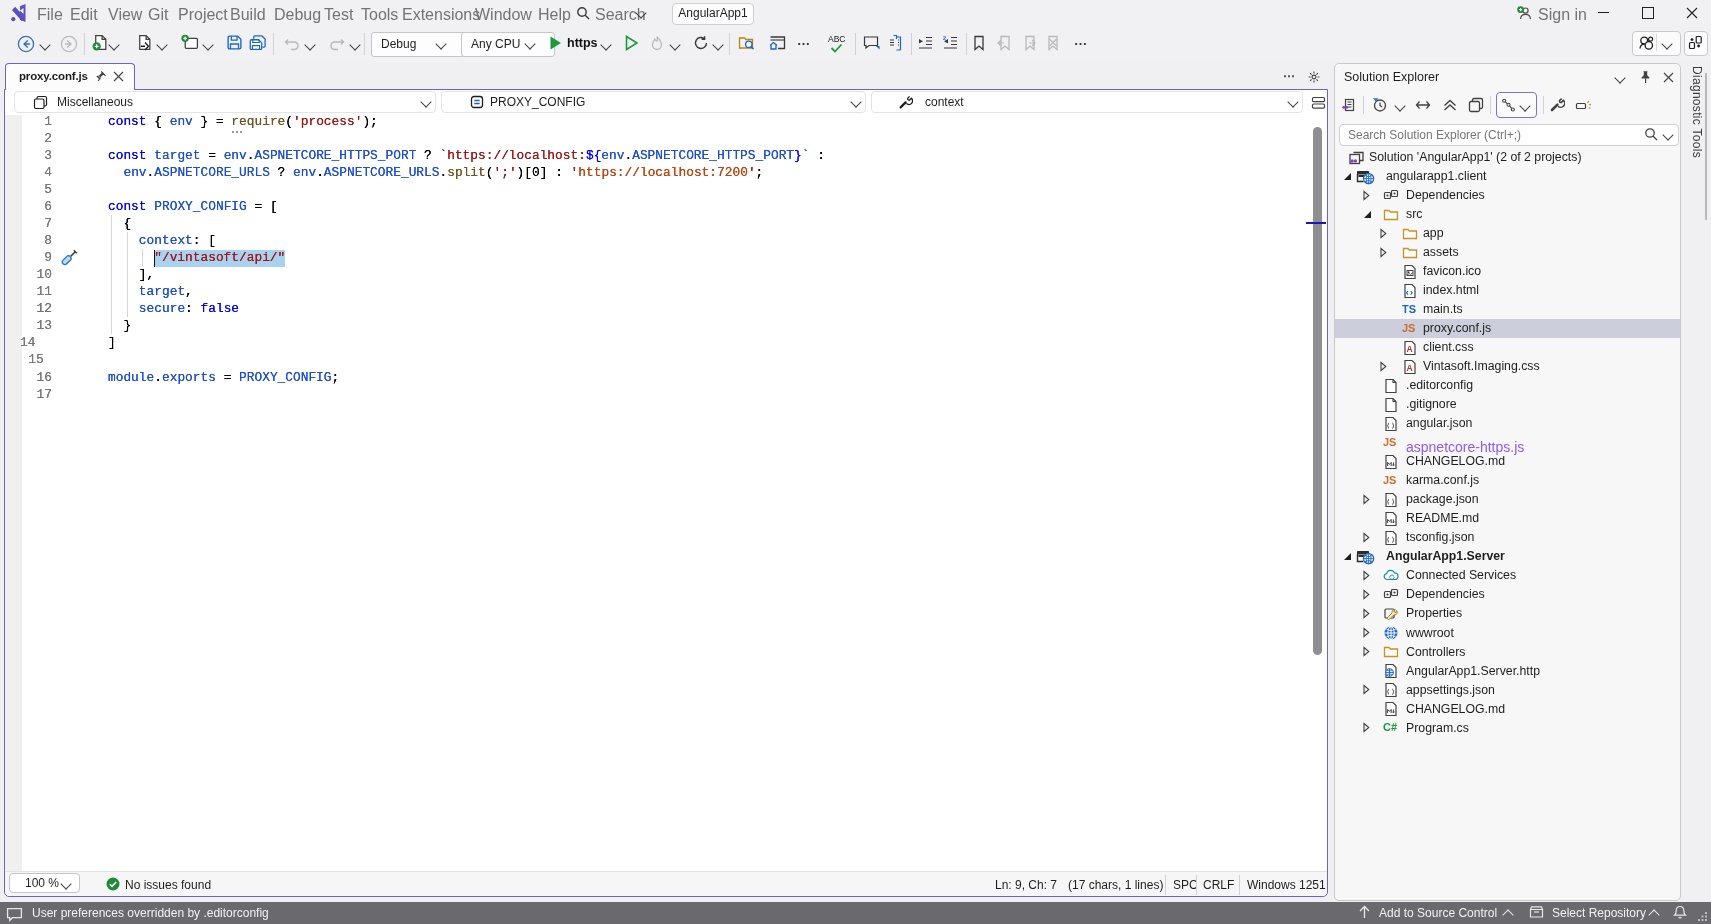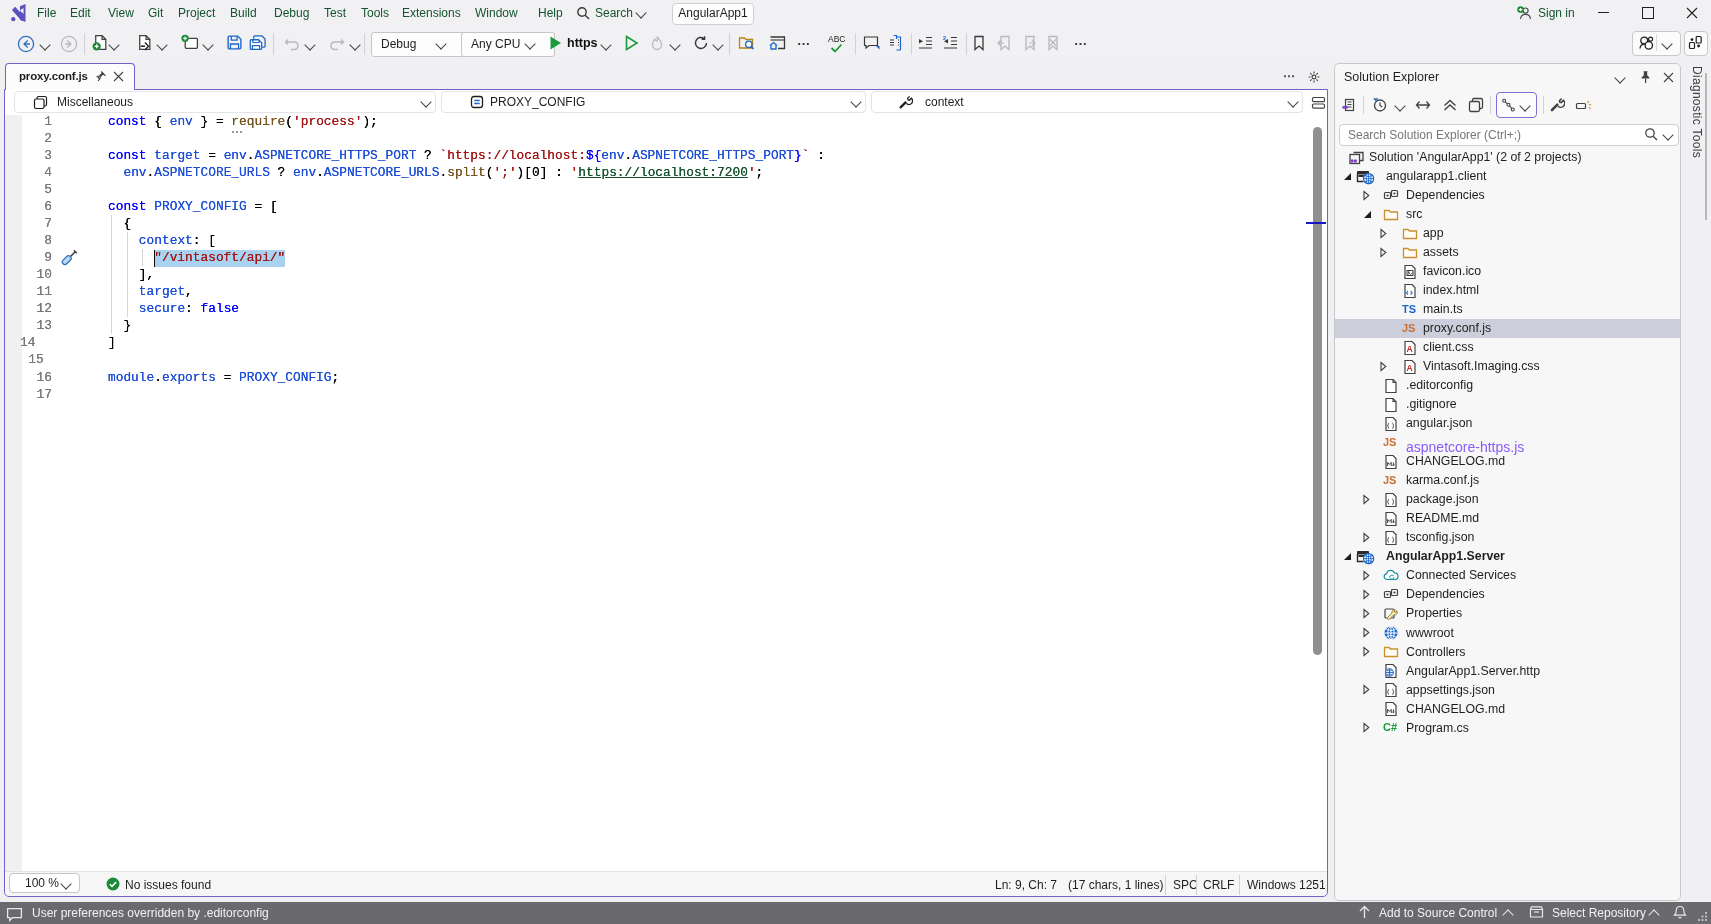--- a/index.html
+++ b/index.html
@@ -1,23 +1,23 @@
 <!DOCTYPE html>
 <html><head><meta charset="utf-8"><style>
 html,body{margin:0;padding:0}
 body{width:1711px;height:924px;position:relative;overflow:hidden;
  font-family:"Liberation Sans",sans-serif;background:#f0f0f2;color:#1e1e1e;
  -webkit-font-smoothing:antialiased}
 .a{position:absolute}
 .mono{font-family:"Liberation Mono",monospace;font-size:12.85px;line-height:17.06px;white-space:pre;text-shadow:0 0 0.5px currentColor}
 .k{color:#0000ff}.i{color:#1d4ed8}.s{color:#a31515}.m{color:#74531f}.p{color:#000}
-.u{color:#14532d;text-decoration:underline}
+.u{color:#c2410c;}
 .chev{display:inline-block;width:7px;height:7px;border-right:1.4px solid #424242;border-bottom:1.4px solid #424242;transform:rotate(45deg)}
 .sep{position:absolute;width:1px;background:#d2d2d6}
-.menu{font-size:12px;color:#14532d}
+.menu{font-size:16px;color:#737373}
 .tt{font-size:12px;color:#1e1e1e}
 svg{display:block}
 </style></head><body>
 
 <div class="a" style="left:0;top:0;width:1711px;height:62px;background:#f1f1f3"></div>
 <svg class="a" style="left:11px;top:3px" width="16" height="20" viewBox="0 0 13.5 18">
 <g fill="#5b50bd">
 <path d="M0.4 6.2 L3.3 3.4 L12.2 13.2 L9.2 16.2 Z"></path>
 <path d="M7.6 2.9 L12.6 0.8 V17.2 L7.6 15.1 Z"></path>
 <circle cx="1.6" cy="14.6" r="1.9"></circle>

